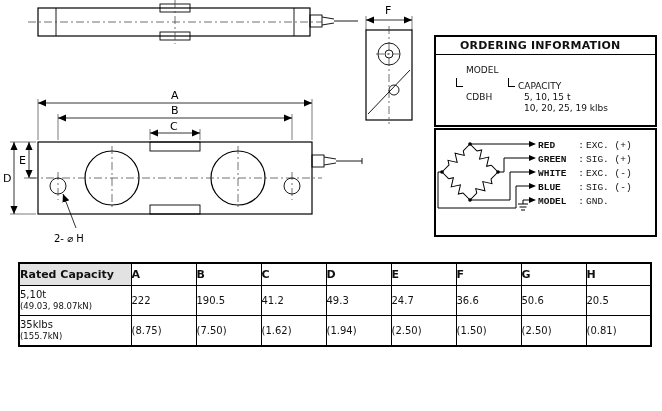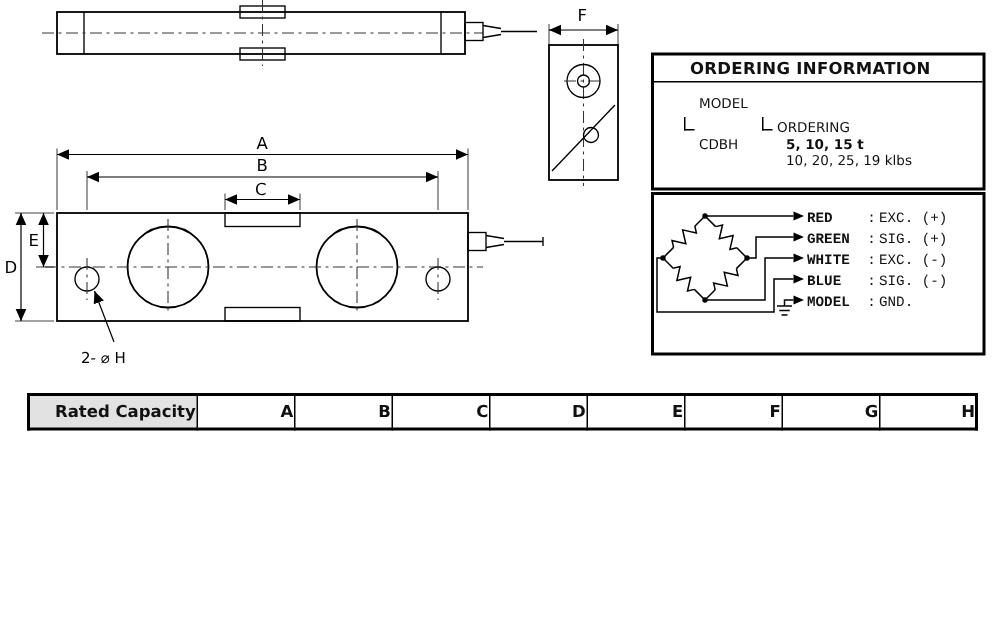--- a/index.html
+++ b/index.html
@@ -24,35 +24,35 @@
   .ord-rel{position:relative;width:100%;height:70px;}
   .ord-code{position:absolute;left:16px;top:5px;font-size:11.5px;font-weight:bold;letter-spacing:.5px;}
   .u{border-bottom:1.2px solid #000;padding-bottom:1px;}
   .lshape{position:absolute;width:6px;height:8px;border-left:1px solid #000;border-bottom:1px solid #000;}
   .l1{left:20px;top:23px;}
   .l2{left:72px;top:23px;}
   .ord-small{position:absolute;font-size:9px;}
   .ord-model-label{left:30px;top:10px;}
   .ord-model-value{left:30px;top:37px;}
   .ord-cap-label{left:82px;top:26px;}
-  .ord-cap-1{left:88px;top:37px;font-weight:bold;}
+  .ord-cap-1{left:88px;top:37px;}
   .ord-cap-2{left:88px;top:48px;}
   .wir-content{position:relative;display:flex;padding-top:2px;}
   .bridge{flex:0 0 auto;}
   .arm{stroke:#000;fill:none;stroke-width:1;}
   .wirel{stroke:#000;fill:none;stroke-width:1;}
   .wire-list{margin-top:7px;flex:1 1 auto;font-family:Liberation Mono, monospace;}
   .wire-row{display:flex;align-items:center;height:14px;line-height:14px;font-size:9.5px;}
   .wc{width:38px;font-weight:bold;}
   .wsep{width:10px;text-align:center;}
   .ws{flex:1;}
   
   .dims{position:absolute;left:18px;top:262px;border-collapse:collapse;table-layout:fixed;
         border:2px solid #000;background:#fff;}
-  .dims th,.dims td{border:1px solid #000;text-align:right;vertical-align:middle;padding:0;margin-top:28px;}
+  .dims th,.dims td{border:1px solid #000;text-align:left;vertical-align:middle;padding:0;margin-top:28px;}
   .dims th{font-size:11px;font-weight:bold;height:21px;border-bottom:1.5px solid #000;}
   .dims td{font-size:10px;height:29px;}
   .th-cap{background:#e2e2e2;}
   .cap-name{font-size:10px;line-height:12px;}
   .cap-sub{font-size:8.5px;line-height:11px;}
 </style>
 </head>
 <body>
 
 <div class="page">
@@ -144,21 +144,21 @@
     </g>
   </svg>
 
   <div class="box ordering">
     <div class="box-title">ORDERING INFORMATION</div>
     <div class="ord-rel">
       <div class="lshape l1"></div>
       <div class="lshape l2"></div>
       <div class="ord-small ord-model-label">MODEL</div>
       <div class="ord-small ord-model-value">CDBH</div>
-      <div class="ord-small ord-cap-label">ORDERING</div>
+      <div class="ord-small ord-cap-label">CAPACITY</div>
       <div class="ord-small ord-cap-1">5, 10, 15 t</div>
       <div class="ord-small ord-cap-2">10, 20, 25, 19 klbs</div>
     </div>
   </div>
 
   <div class="box wiring">
     <div class="wir-content">
       <svg class="bridge" width="102" height="88" viewBox="0 0 102 88" xmlns="http://www.w3.org/2000/svg">
         <defs>
           <path id="rz" d="M0,0 l2.5,-4 l5,8 l5,-8 l5,8 l2.5,-4" fill="none"></path>
@@ -253,16 +253,44 @@
         <th>B</th>
         <th>C</th>
         <th>D</th>
         <th>E</th>
         <th>F</th>
         <th>G</th>
         <th>H</th>
       </tr>
     </thead>
     <tbody>
+      <tr>
+        <td>
+          <div class="cap-name">5,10t</div>
+          <div class="cap-sub">(49.03, 98.07kN)</div>
+        </td>
+        <td>222</td>
+        <td>190.5</td>
+        <td>41.2</td>
+        <td>49.3</td>
+        <td>24.7</td>
+        <td>36.6</td>
+        <td>50.6</td>
+        <td>20.5</td>
+      </tr>
+      <tr>
+        <td>
+          <div class="cap-name">35klbs</div>
+          <div class="cap-sub">(155.7kN)</div>
+        </td>
+        <td>(8.75)</td>
+        <td>(7.50)</td>
+        <td>(1.62)</td>
+        <td>(1.94)</td>
+        <td>(2.50)</td>
+        <td>(1.50)</td>
+        <td>(2.50)</td>
+        <td>(0.81)</td>
+      </tr>
     </tbody>
   </table>
 
 </div>
 
 </body></html>

